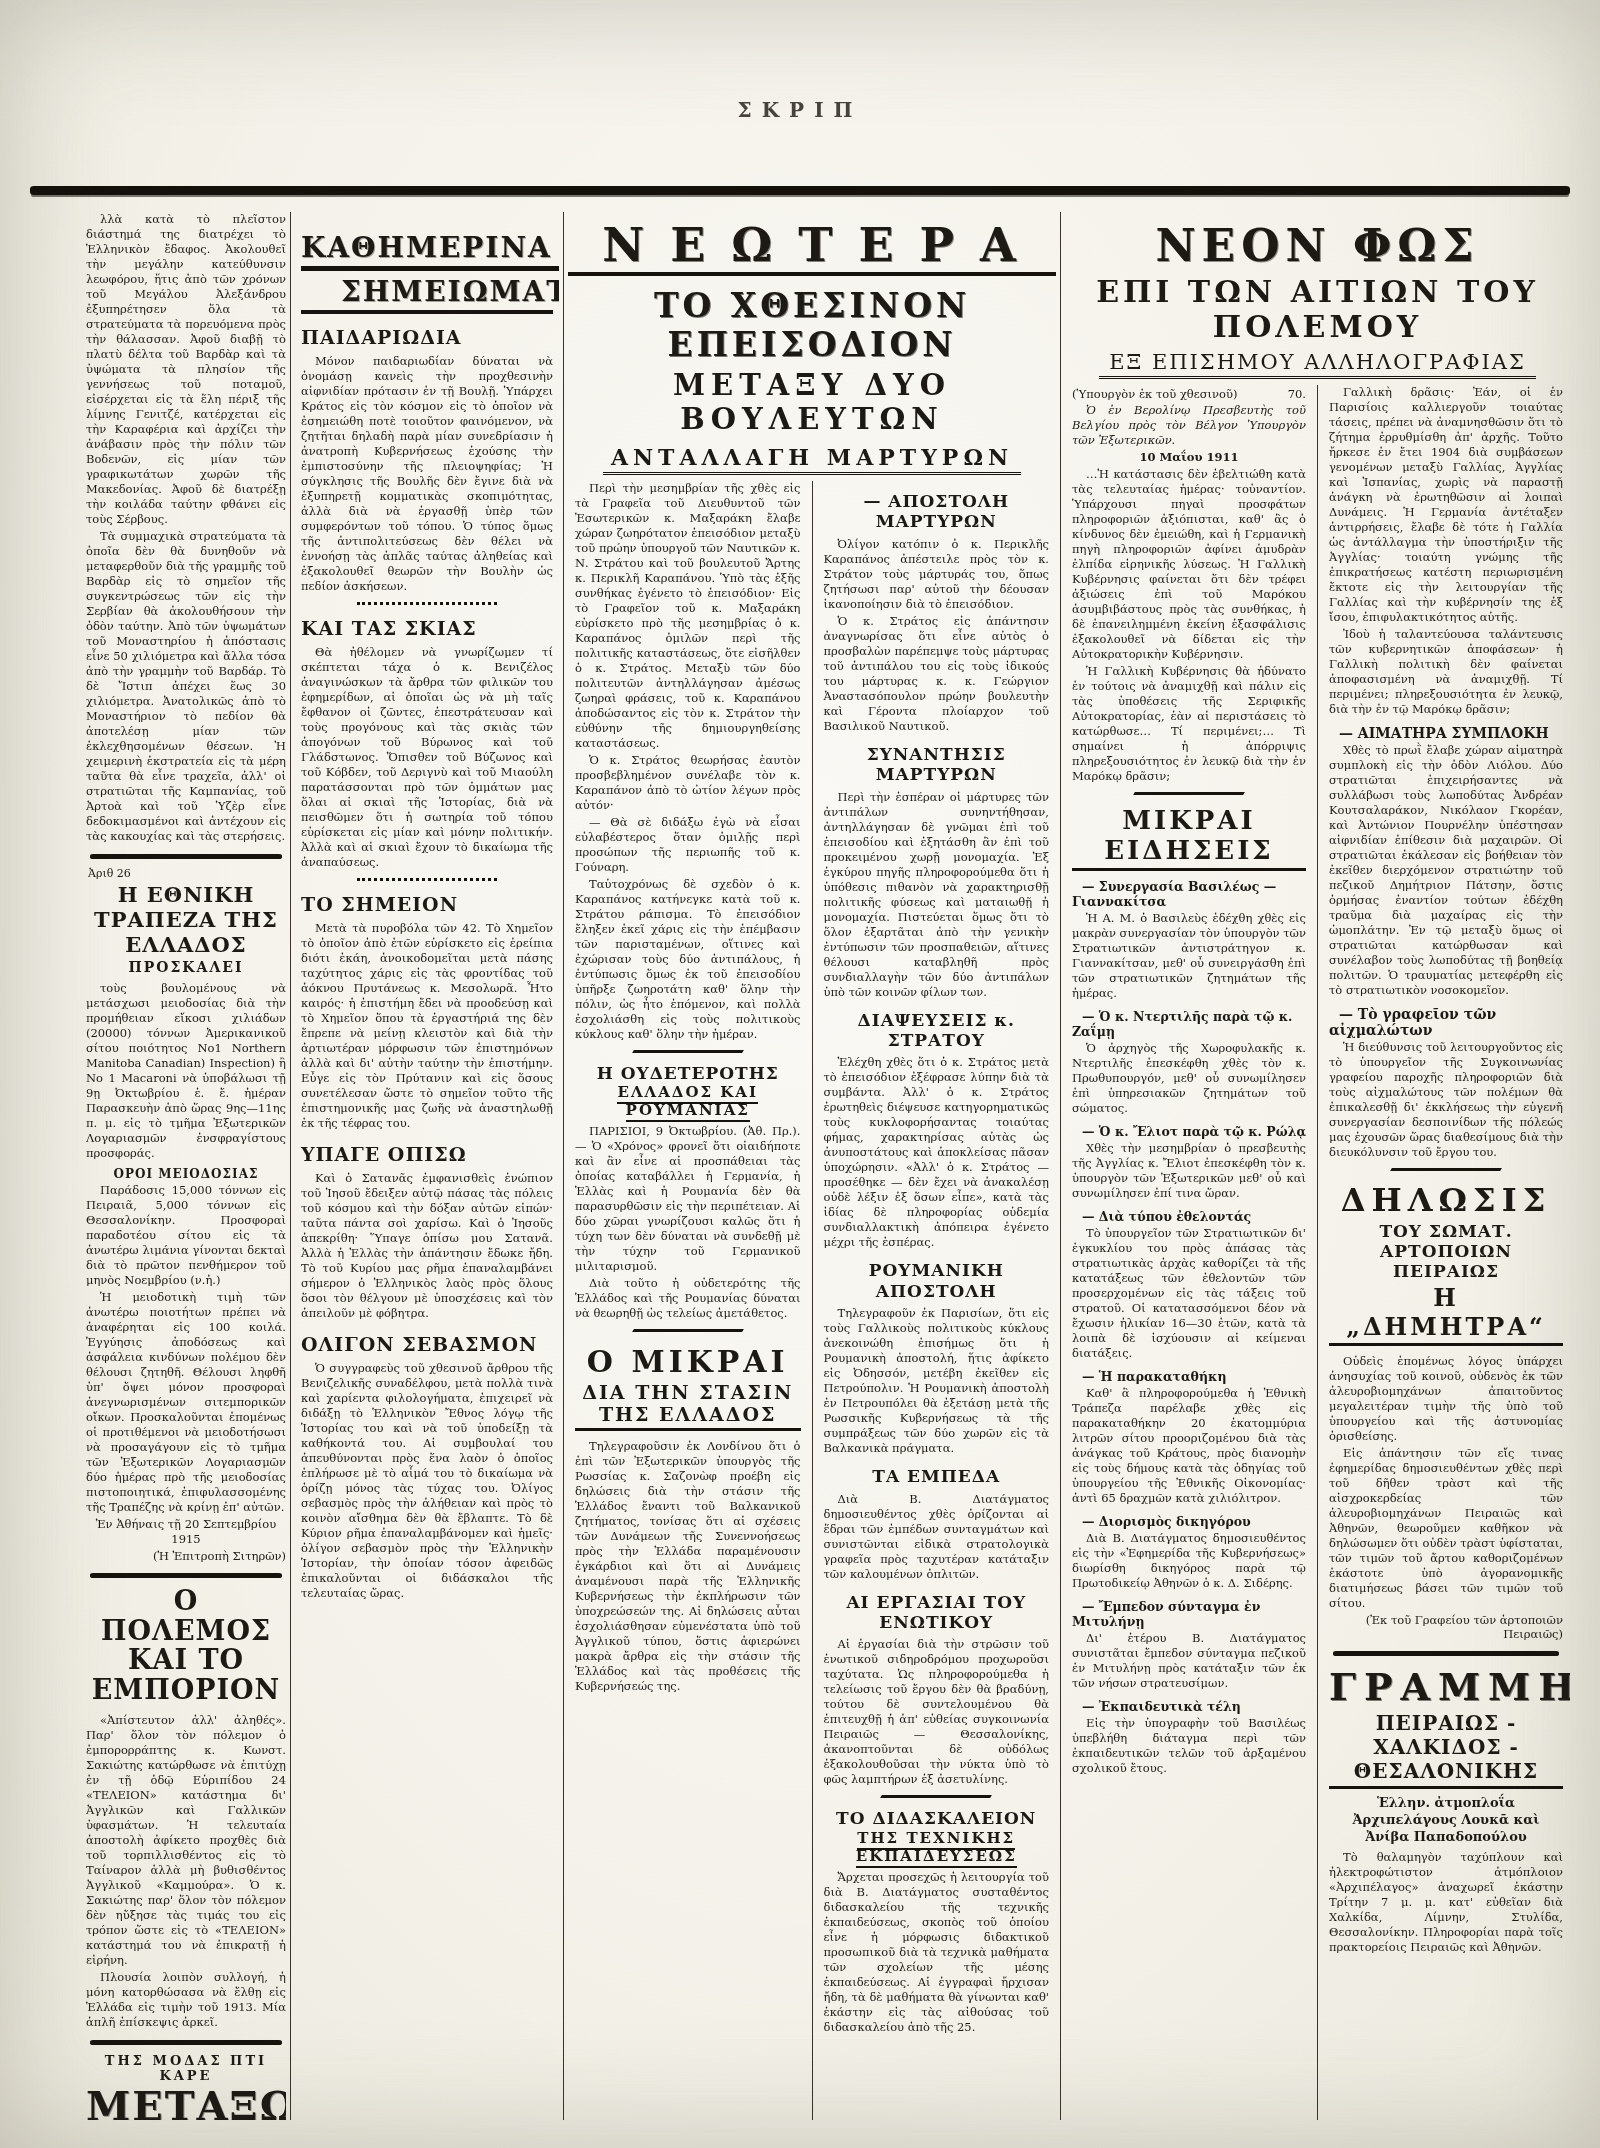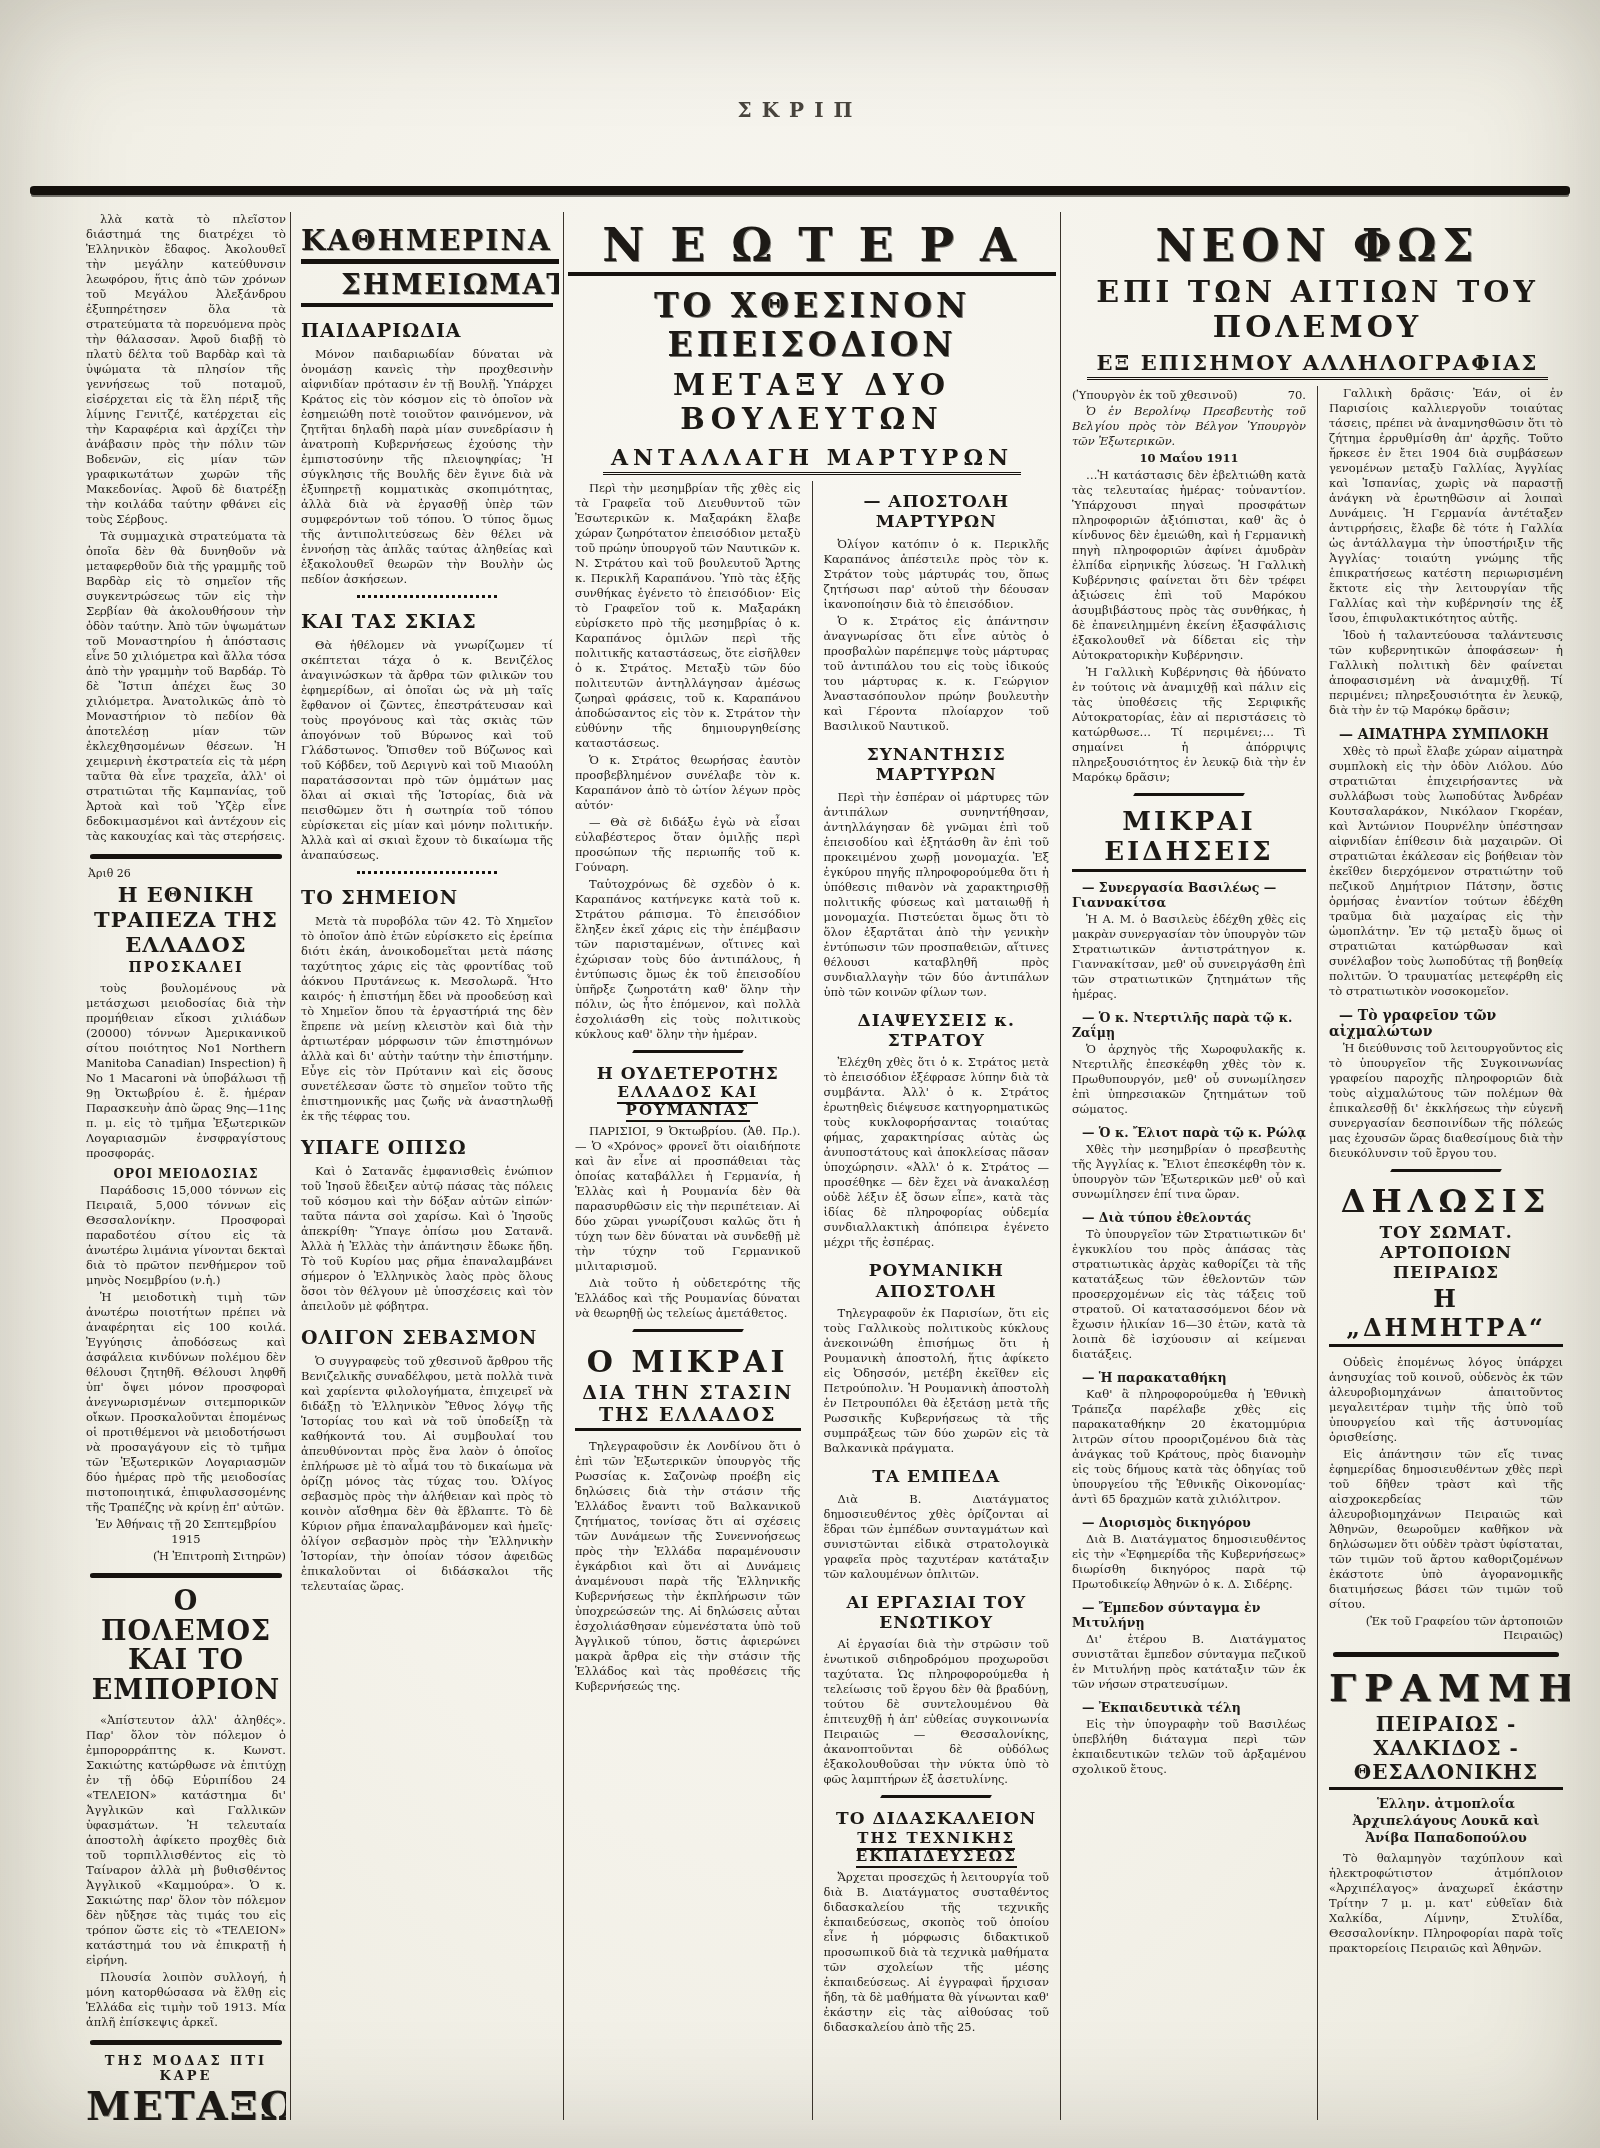--- a/index.html
+++ b/index.html
@@ -43,21 +43,21 @@
   .bank-sub{font-size:14px;font-weight:bold;text-align:center;letter-spacing:2px;margin:0 0 6px;}
   .terms-title{font-size:12px;font-weight:bold;text-align:center;margin:6px 0 2px;letter-spacing:1px;}
   .sig{text-align:right;font-size:11.5px;margin-top:2px;}
   .war-title{font-size:27px;font-weight:bold;text-align:center;letter-spacing:1px;line-height:1.1;margin:4px 0 8px;}
   .ad-kicker{font-size:13px;font-weight:bold;text-align:center;letter-spacing:3px;margin:6px 0 0;}
   .ad-title{font-size:40px;font-weight:bold;text-align:center;letter-spacing:2px;line-height:1.05;margin:2px 0 8px;
     text-shadow:1px 1px 0 rgba(20,16,12,.4);}
   .kath{margin:14px 0 10px;}
   .kath .l1,.kath .l2{font-weight:bold;font-size:28px;letter-spacing:2px;line-height:1.1;
     font-family:"DejaVu Serif","Liberation Serif",serif;text-shadow:1px 1px 0 rgba(20,16,12,.35);}
-  .kath .l1{border-bottom:5px solid #16120e;display:inline-block;padding:0 14px 2px 0;}
+  .kath .l1{border-bottom:5px solid #16120e;display:inline-block;padding:0 14px 2px 0;margin-top:7px;}
   .kath .l2{display:block;text-align:right;border-bottom:4px solid #16120e;margin-top:6px;padding:0 0 2px 40px;}
   .sec-title{font-size:19px;font-weight:bold;margin:12px 0 6px;letter-spacing:1px;}
   .banner{
     font-size:46px;font-weight:bold;text-align:center;letter-spacing:26px;
     padding:10px 0 4px 20px;border-bottom:4px solid #16120e;line-height:1;
     text-shadow:1px 1px 0 rgba(20,16,12,.5);
   }
   .hl-1{font-size:33px;font-weight:bold;text-align:center;letter-spacing:4px;margin:10px 0 0;
     text-shadow:1px 1px 0 rgba(20,16,12,.55);}
   .hl-2{font-size:29px;font-weight:bold;text-align:center;letter-spacing:6px;margin:4px 0 0;}
@@ -67,21 +67,21 @@
   .subcol{flex:1 1 0;padding:0 7px;overflow:hidden;}
   .news-title{font-size:17px;font-weight:bold;text-align:center;letter-spacing:1px;margin:10px 0 5px;line-height:1.2;}
   .news-title .sub{display:block;font-size:15px;letter-spacing:2px;}
   .news-title u{text-decoration:none;border-bottom:2px solid #16120e;padding-bottom:1px;}
   .big-sec{font-size:30px;font-weight:bold;text-align:center;letter-spacing:4px;margin:12px 0 0;}
   .big-sec-sub{font-size:19px;font-weight:bold;text-align:center;letter-spacing:2px;margin:2px auto 8px;
     border-bottom:3px solid #16120e;display:table;padding:0 6px 3px;}
   .neon-h1{font-size:44px;font-weight:bold;text-align:center;letter-spacing:6px;margin:12px 0 0;line-height:1;
     text-shadow:1px 1px 0 rgba(20,16,12,.45);}
   .neon-h2{font-size:30px;font-weight:bold;text-align:center;letter-spacing:4px;margin:6px 0 0;font-weight:bold;}
-  .neon-h3{font-size:21px;font-weight:bold;text-align:center;letter-spacing:2px;margin:6px auto 6px;
+  .neon-h3{font-size:21px;font-weight:normal;text-align:center;letter-spacing:2px;margin:6px auto 6px;
     border-bottom:3px double #16120e;display:table;padding:0 10px 2px;}
   .cont-row{display:flex;justify-content:space-between;font-size:11.5px;margin:2px 0;}
   .mikra-title{font-size:26px;font-weight:bold;text-align:center;letter-spacing:3px;margin:10px auto 8px;
     border-bottom:3px solid #16120e;display:table;padding:0 6px 3px;}
   .item-title{font-size:12.5px;font-weight:bold;margin:8px 0 2px;text-indent:10px;}
   .centered-note{text-align:center;text-indent:0;}
   .grammi-t1{font-size:38px;font-weight:bold;text-align:center;letter-spacing:8px;margin:8px 0 0;
     text-shadow:1px 1px 0 rgba(20,16,12,.5);}
   .grammi-t2{font-size:20px;font-weight:bold;text-align:center;letter-spacing:1px;margin:2px auto 6px;
     border-bottom:3px solid #16120e;display:table;padding:0 4px 3px;}

